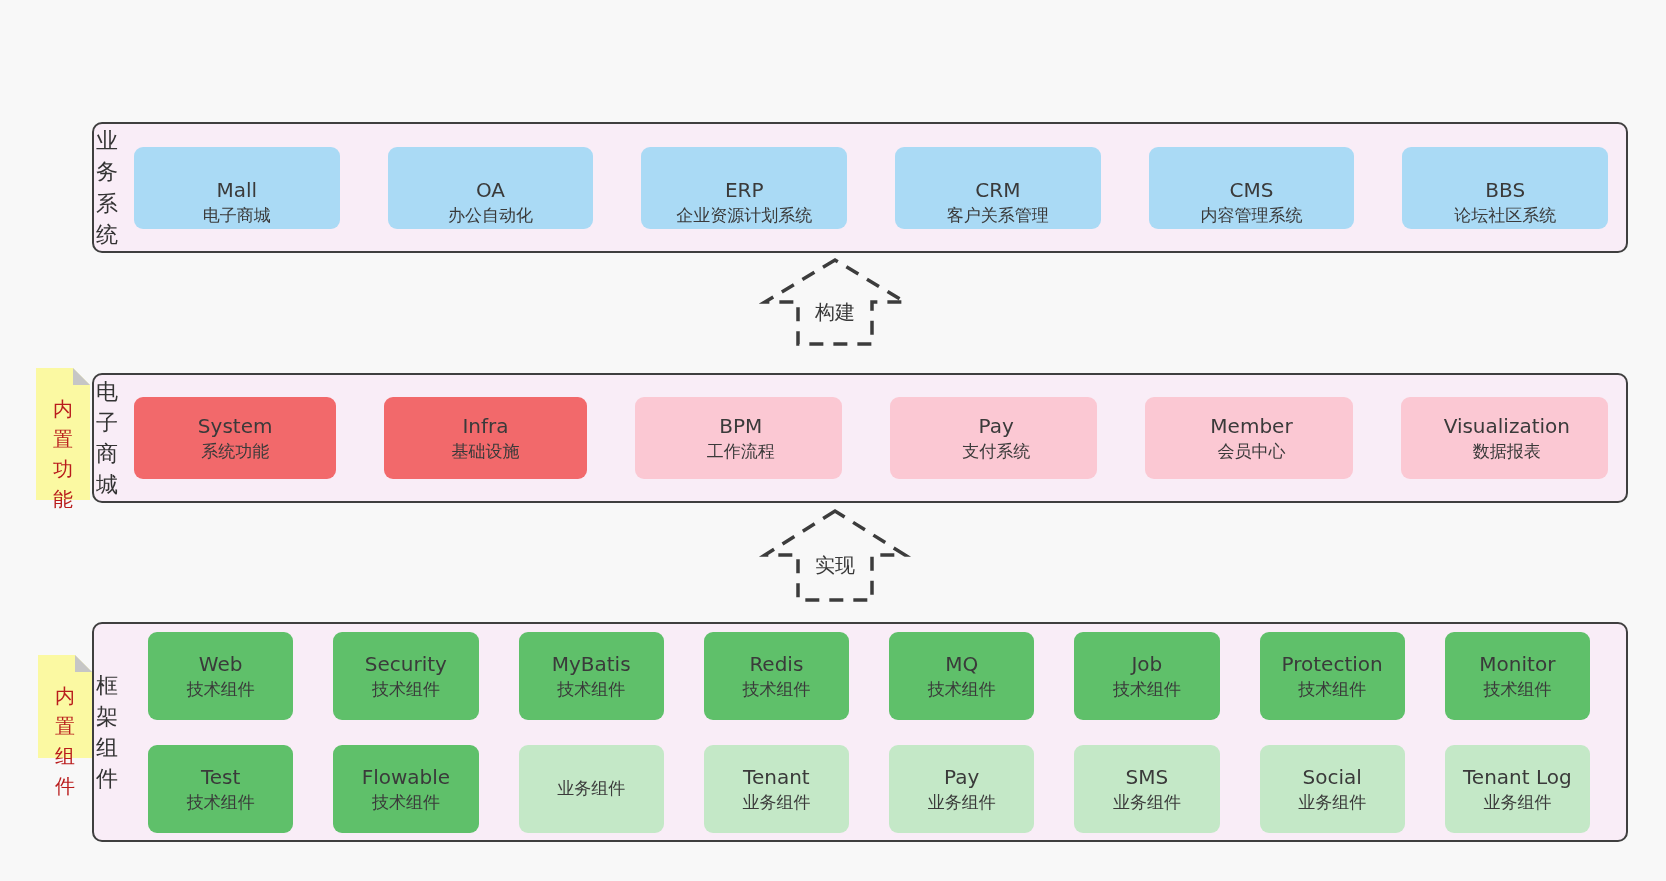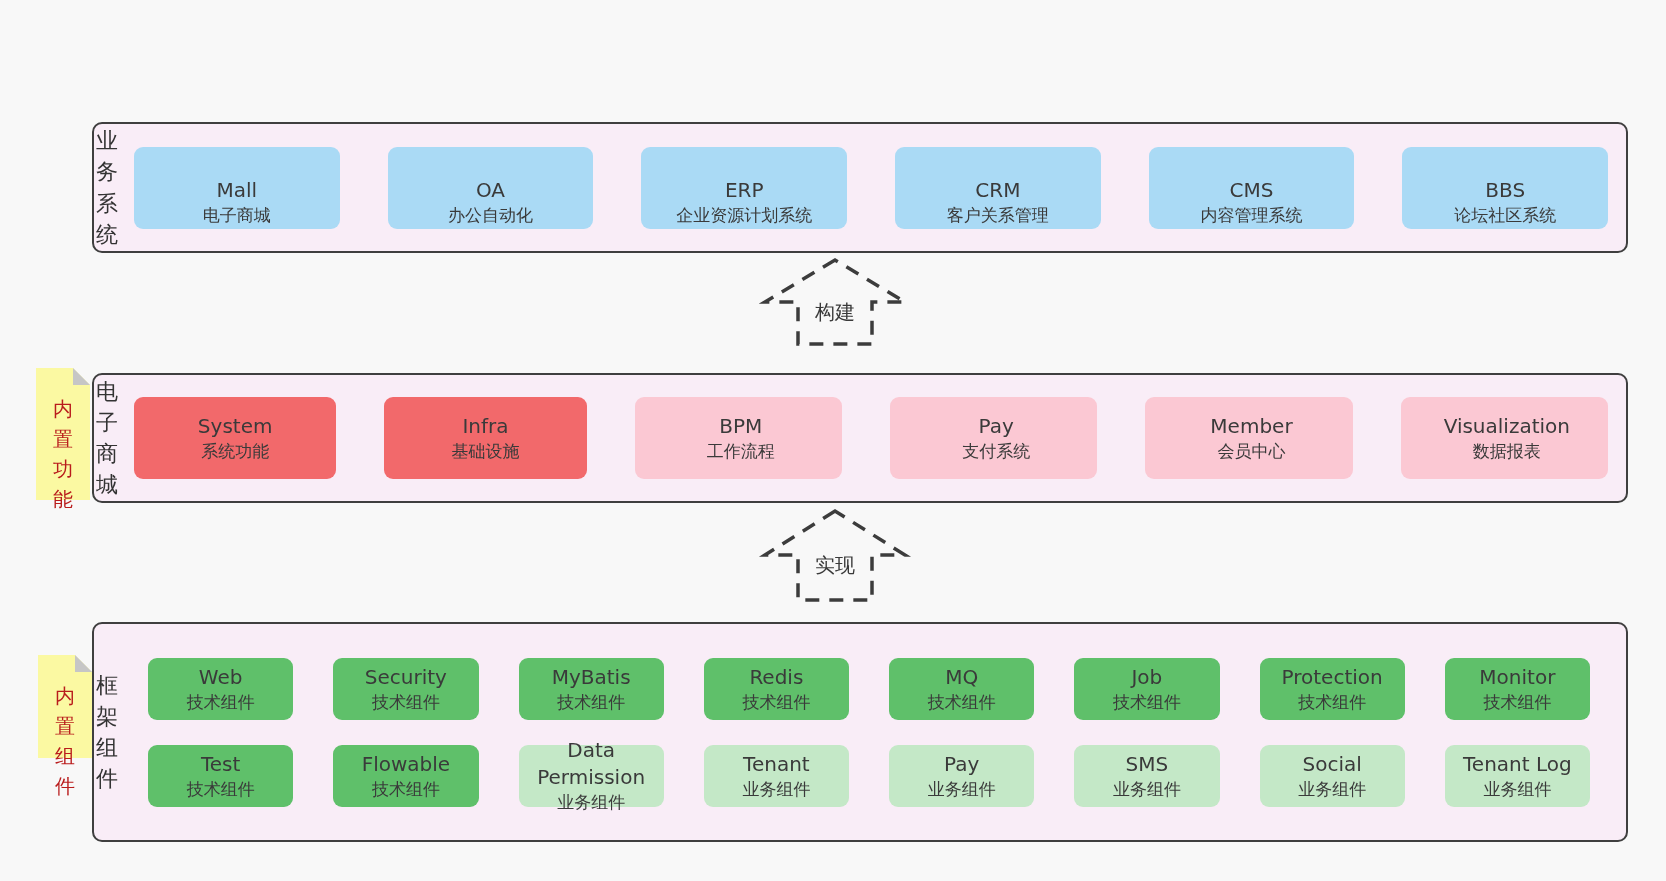--- a/index.html
+++ b/index.html
@@ -33,21 +33,21 @@
   .cols-6{gap:48px;}
   .cols-8{gap:40px;}
   .rows{flex:1;display:flex;flex-direction:column;gap:25px;padding:0 18px 0 14px;}
 
   
   .box{
     flex:1;height:82px;border-radius:9px;
     display:flex;flex-direction:column;justify-content:center;align-items:center;
     text-align:center;padding:2px 6px;box-sizing:border-box;
   }
-  .panel-components .box{height:62px;}
+  .panel-components .box{height:88px;}
   .box .t{font-size:20px;line-height:1.35;}
   .box .s{font-size:17px;line-height:1.35;}
   .blue{background:var(--blue,#aadaf5);justify-content:flex-end;}
   .red{background:var(--red,#f2696b);}
   .pink{background:var(--pink,#fbc8d3);padding-left:11px;}
   .green-dark{background:var(--green_dark,#5fc06a);}
   .green-light{background:var(--green_light,#c4e8c7);}
 
   
   .note{position:absolute;width:54px;z-index:3;}
@@ -209,21 +209,20 @@
       <div class="items cols-8">
         <div class="box green-dark">
           <div class="t">Test</div>
           <div class="s">技术组件</div>
         </div>
         <div class="box green-dark">
           <div class="t">Flowable</div>
           <div class="s">技术组件</div>
         </div>
         <div class="box green-light">
-          <div class="t">Data Permission</div>
           <div class="s">业务组件</div>
         </div>
         <div class="box green-light">
           <div class="t">Tenant</div>
           <div class="s">业务组件</div>
         </div>
         <div class="box green-light">
           <div class="t">Pay</div>
           <div class="s">业务组件</div>
         </div>

